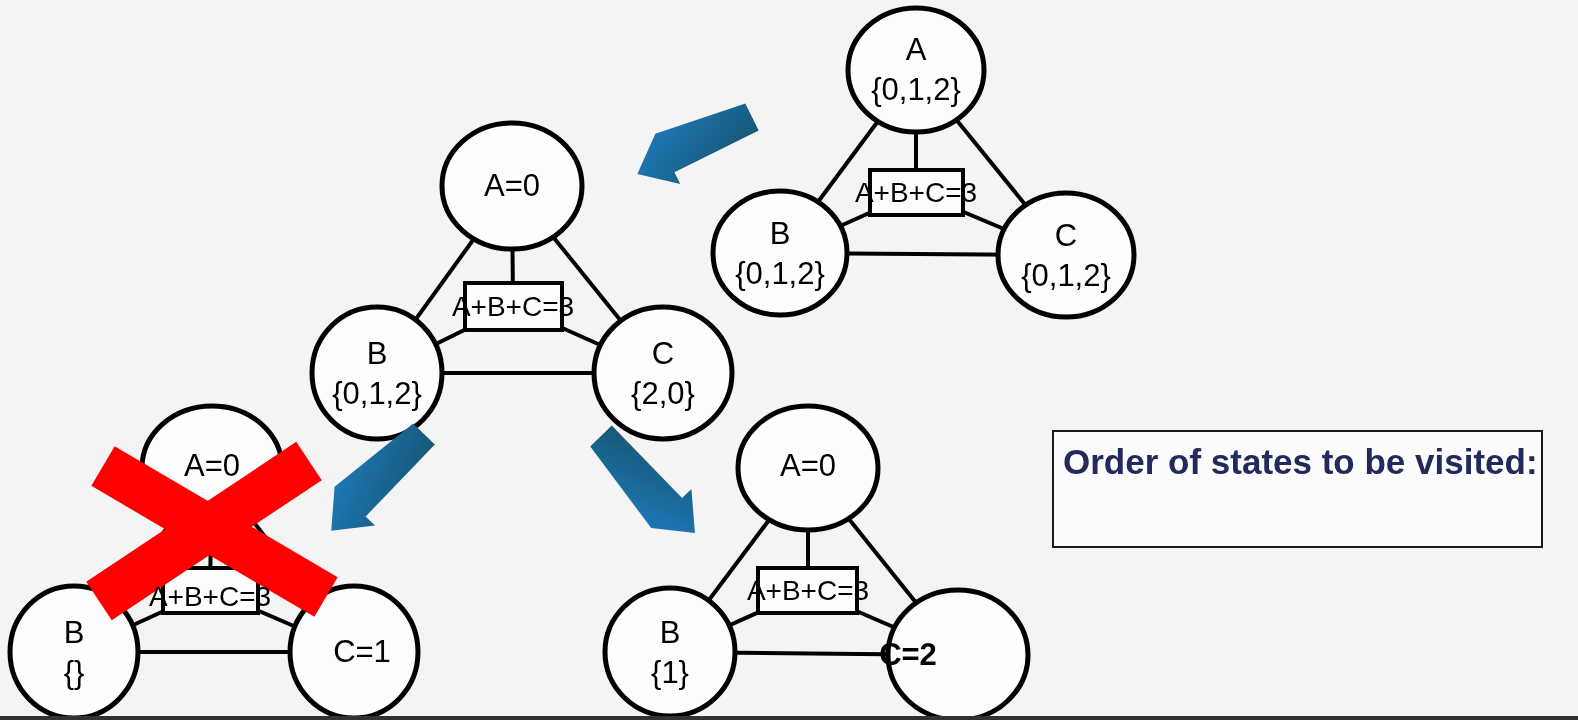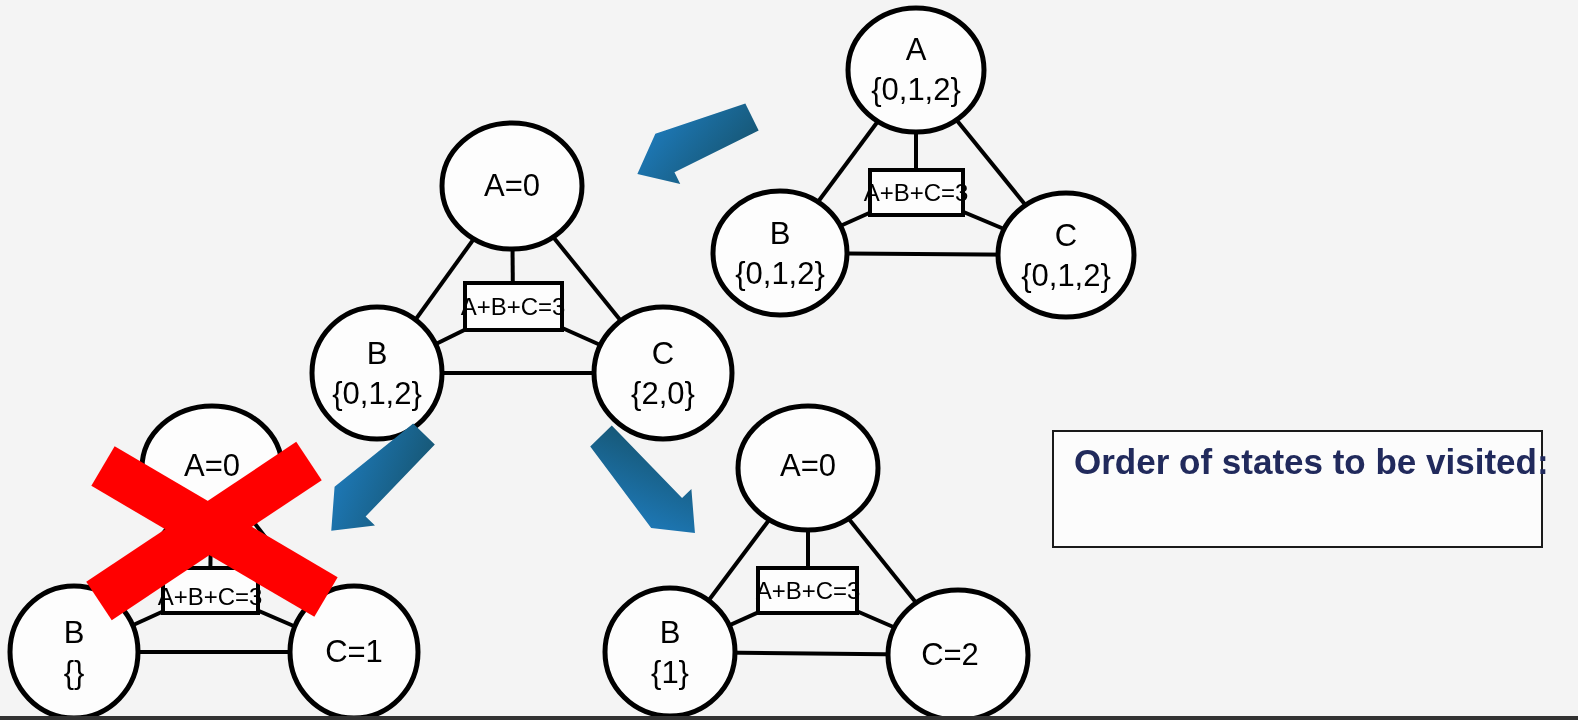--- a/index.html
+++ b/index.html
@@ -17,32 +17,32 @@
     transform:translate(-50%,-50%);
     text-align:center;
     font-size:31px;
     line-height:40px;
     white-space:nowrap;
   }
   .nlabel span { display:block; }
   .clabel {
     position:absolute;
     transform:translate(-50%,-50%);
-    font-size:24px;
+    font-size:28px;
     line-height:24px;
     white-space:nowrap;
   }
   #order-box {
     position:absolute;
     left:1052px; top:430px;
     width:491px; height:118px;
     box-sizing:border-box;
     border:2px solid #1a1a1a;
     background:#fcfcfc;
-    padding:3px 20px;
+    padding:3px 9px;
     font-size:35px;
     font-weight:600;
     line-height:53px;
     color:#212a5c;
     white-space:nowrap;
   }
 </style>
 </head>
 <body>
 
@@ -155,33 +155,33 @@
   </div>
   <div class="clabel" style="left:513px; top:307px;">A+B+C=3</div>
 
   <div class="nlabel" style="left:212px; top:466px;">
     <span>A=0</span>
   </div>
   <div class="nlabel" style="left:74px; top:653px;">
     <span>B</span>
     <span>{}</span>
   </div>
-  <div class="nlabel" style="left:354px; top:652px;">
+  <div class="nlabel" style="left:362px; top:652px;">
     <span>C=1</span>
   </div>
   <div class="clabel" style="left:210px; top:597px;">A+B+C=3</div>
 
   <div class="nlabel" style="left:808px; top:466px;">
     <span>A=0</span>
   </div>
   <div class="nlabel" style="left:670px; top:653px;">
     <span>B</span>
     <span>{1}</span>
   </div>
-  <div class="nlabel" style="left:950px; top:655px;">
+  <div class="nlabel" style="left:908px; top:655px;font-weight:bold;">
     <span>C=2</span>
   </div>
   <div class="clabel" style="left:808px; top:591px;">A+B+C=3</div>
 
   <div id="order-box">
     <div>Order of states to be visited:</div>
   </div>
 
 </div>
 

